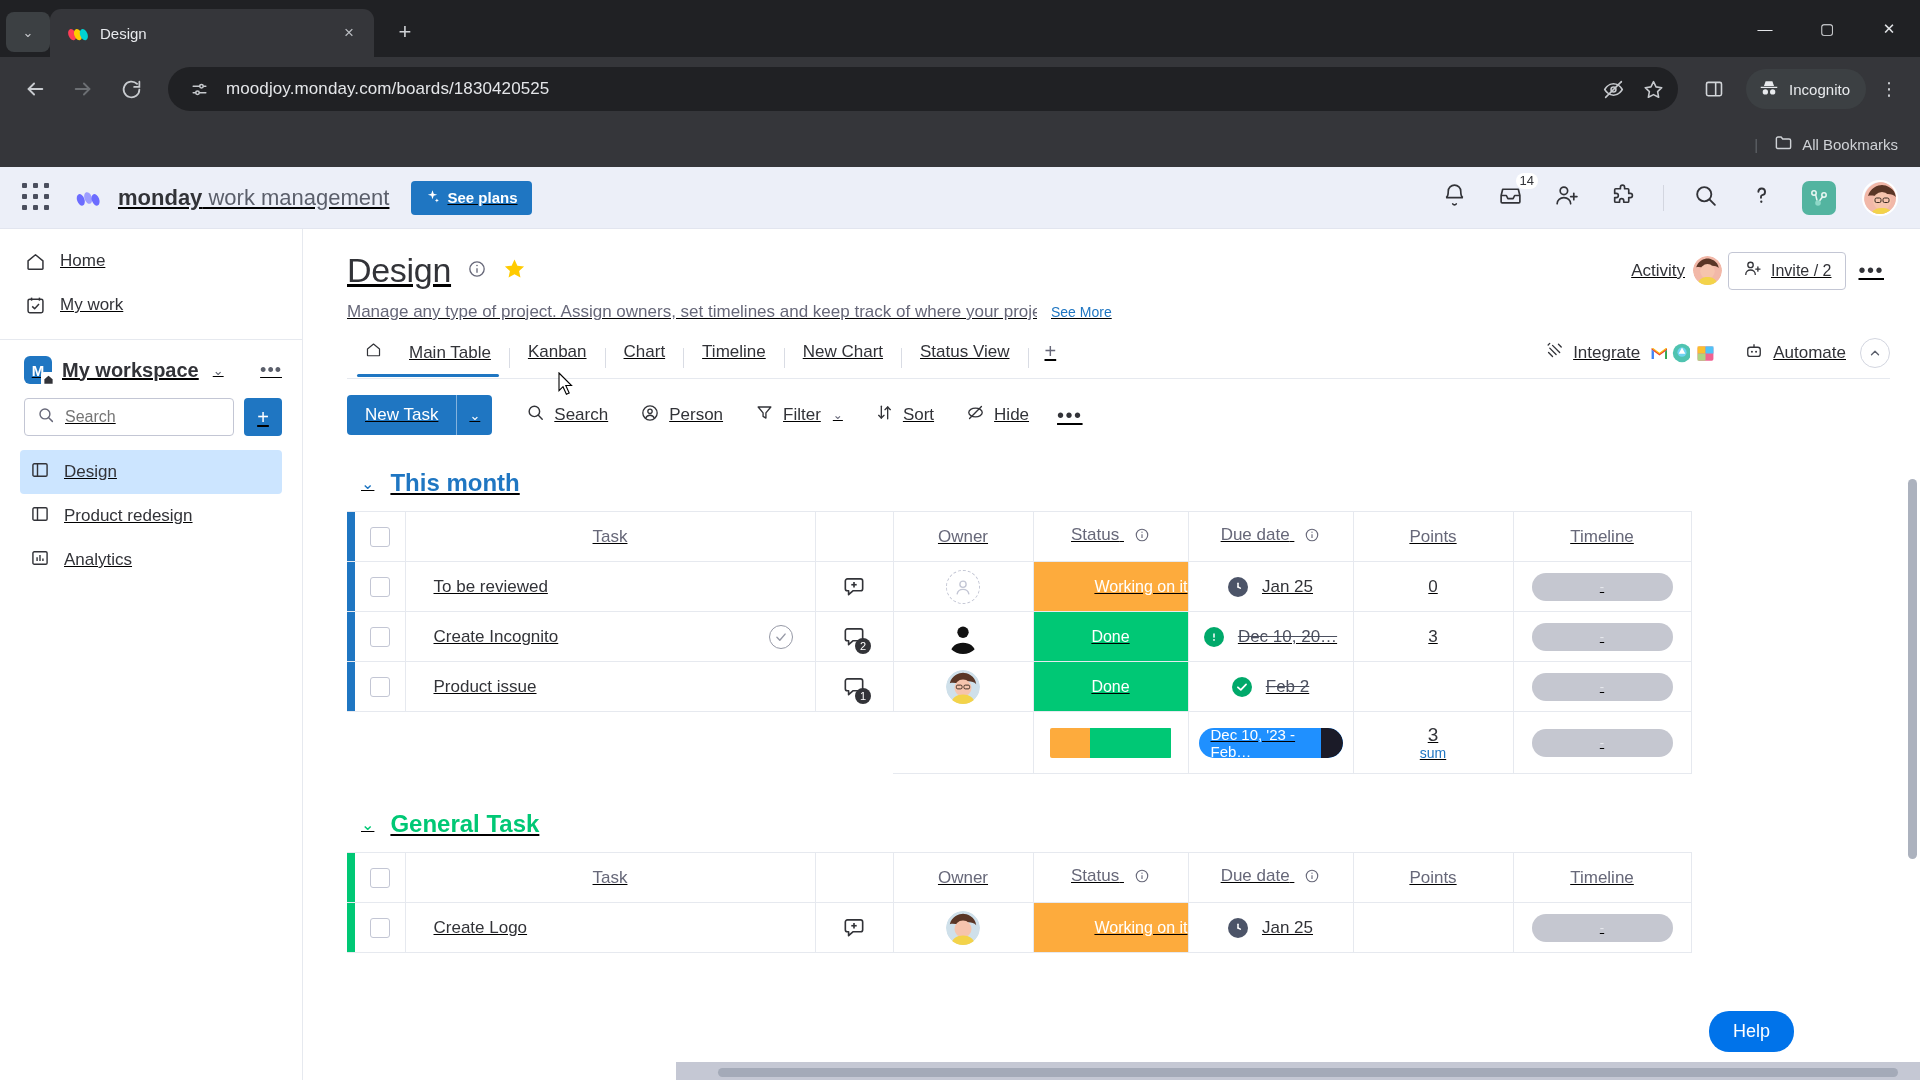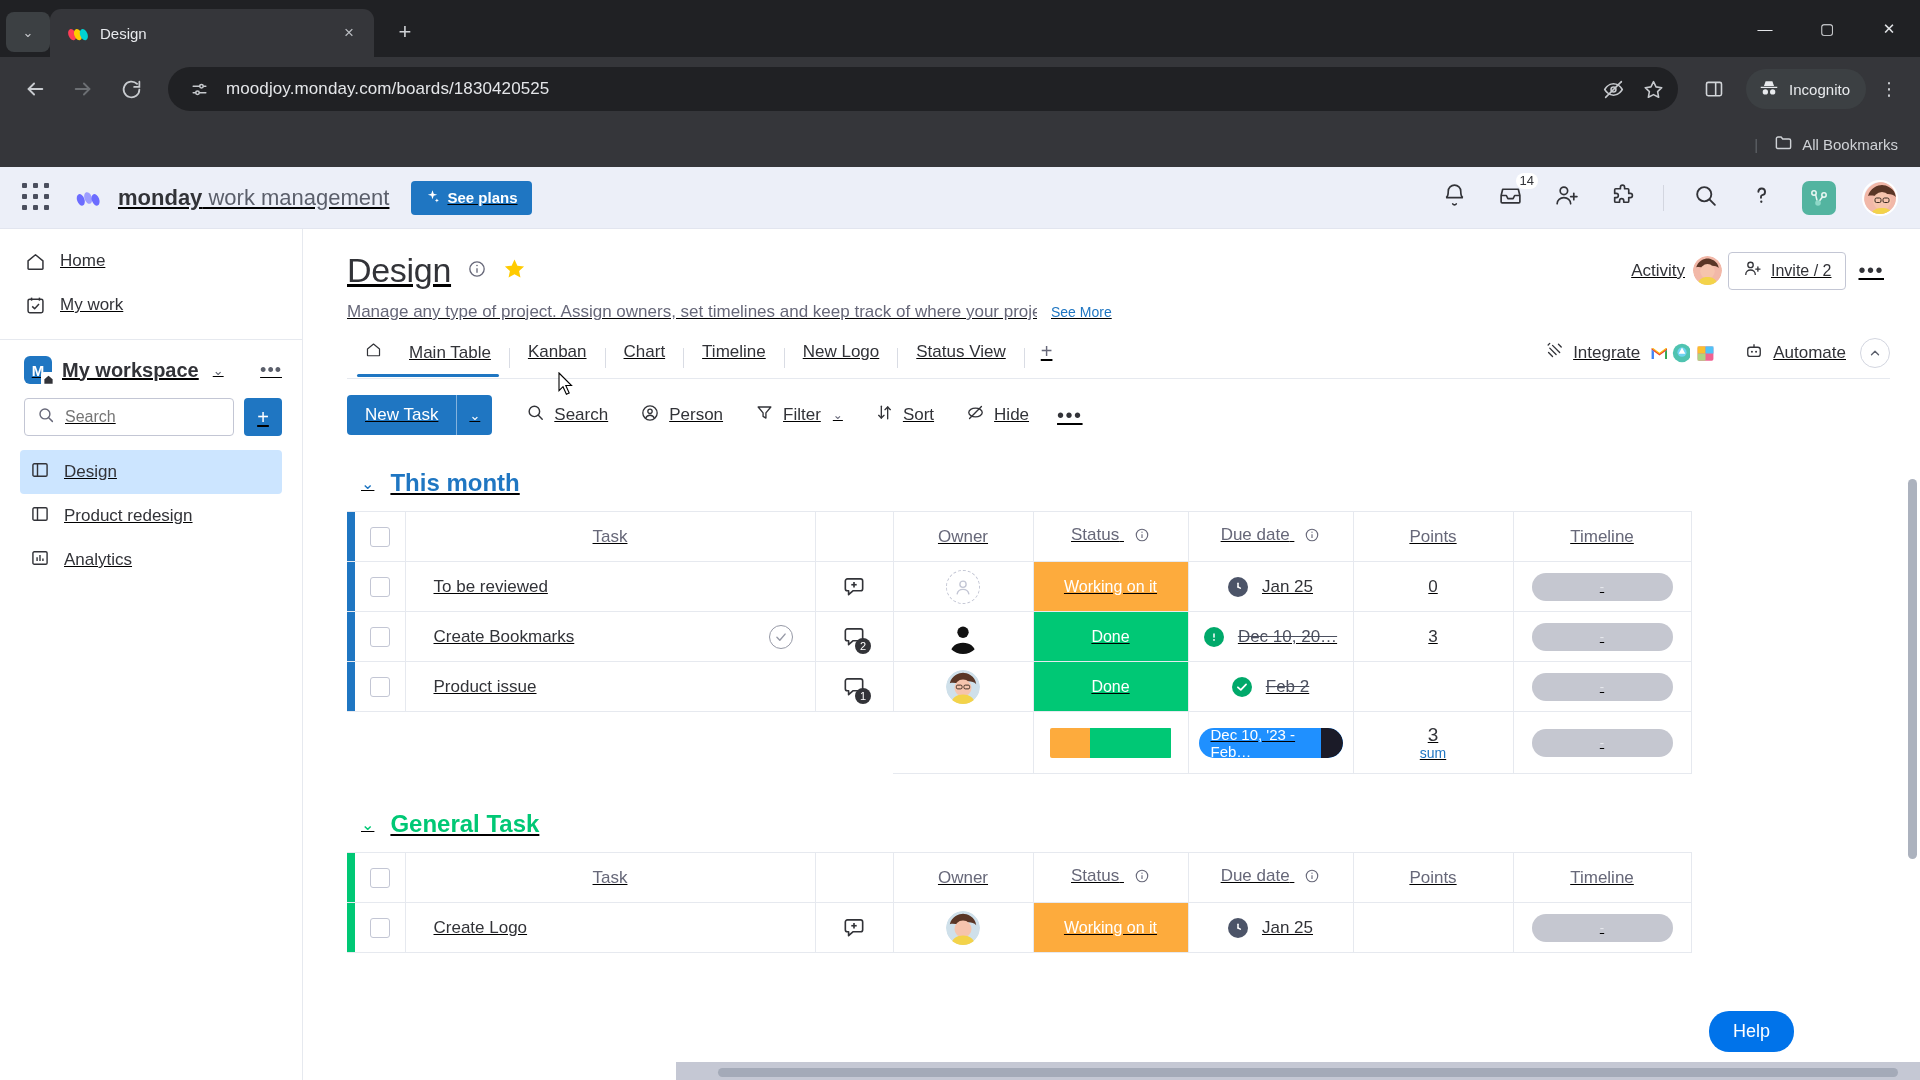--- a/index.html
+++ b/index.html
@@ -159,21 +159,21 @@
   .task-cell { padding-left:28px; font-size:17px; color:#323338; position:relative; text-align:left; }
   .task-inner { display:flex; align-items:center; }
   .task-text { flex:1; }
   .task-check { width:24px; height:24px; border:1.6px solid #9699a6; border-radius:50%; display:flex; align-items:center; justify-content:center; color:#9699a6; font-size:13px; margin-right:22px;}
   .conv-cell { width:78px; border-left:1px solid #e6e9ef; }
   .bubble { position:relative; width:26px; height:26px; margin:0 auto; }
   .bub-count { position:absolute; right:-4px; bottom:-4px; width:16px; height:16px; border-radius:50%; background:#323338; color:#fff; font-size:11px; display:flex; align-items:center; justify-content:center;}
   .owner-empty { width:34px; height:34px; border-radius:50%; border:1.5px dashed #c3c6d4; margin:0 auto; display:flex; align-items:center; justify-content:center; }
   .owner-av { width:34px; height:34px; border-radius:50%; margin:0 auto; overflow:hidden; }
   .status { color:#fff; font-size:16px; text-align:center; }
-  .st-working { background:#fdab3d; }
+  .st-working { background:#fdab3d;text-align:right; }
   .st-done { background:#00c875; }
   .due-inner { display:flex; align-items:center; justify-content:center; gap:14px; font-size:17px; color:#323338; }
   .due-dot { width:20px; height:20px; border-radius:50%; display:flex; align-items:center; justify-content:center; color:#fff; font-size:13px; font-weight:700;}
   .dot-dark { background:#4c5468; }
   .dot-green { background:#00a96a; }
   .strike { text-decoration:line-through; color:#4b4f5e; }
   .points { font-size:17px; color:#323338; text-align:center; }
   .tl-pill { height:28px; border-radius:14px; background:#c5c7d0; margin:0 18px; display:flex; align-items:center; justify-content:center; color:#e9eaee; font-size:13px; }
   .addtask { font-size:17px; color:#676879; text-align:left; padding-left:28px; }
 
@@ -545,21 +545,21 @@
           <span class="tabdiv"></span>
           <span class="vtab">
               <span>Chart</span>
             </span>
           <span class="tabdiv"></span>
           <span class="vtab">
               <span>Timeline</span>
             </span>
           <span class="tabdiv"></span>
           <span class="vtab">
-              <span>New Logo</span>
+              <span>New Chart</span>
             </span>
           <span class="tabdiv"></span>
           <span class="vtab">
               <span>Status View</span>
             </span>
           <span class="tabdiv"></span>
           <span class="vplus">+</span>
 
           <span class="tabs-right">
             <span class="integrate">
@@ -764,21 +764,21 @@
                     </td>
               </tr>
 
               <tr>
                 <td class="col-grip grip-blue"></td>
                 <td>
                       <div class="chkbox"></div>
                     </td>
                 <td class="task-cell">
                   <div class="task-inner">
-                    <span class="task-text">Create Bookmarks</span>
+                    <span class="task-text">Create Incognito</span>
                     <span class="task-check">
                       <svg width="14" height="14" viewBox="0 0 24 24" fill="none" stroke="#9699a6" stroke-width="2.4" stroke-linecap="round" stroke-linejoin="round">
                             <polyline points="5 12.5 10 17.5 19 7"></polyline>
                           </svg>
                     </span>
                   </div>
                 </td>
                 <td class="conv-cell">
                   <div class="bubble">
                     <svg width="26" height="26" viewBox="0 0 24 24" fill="none" stroke="#323338" stroke-width="1.5" stroke-linejoin="round">

